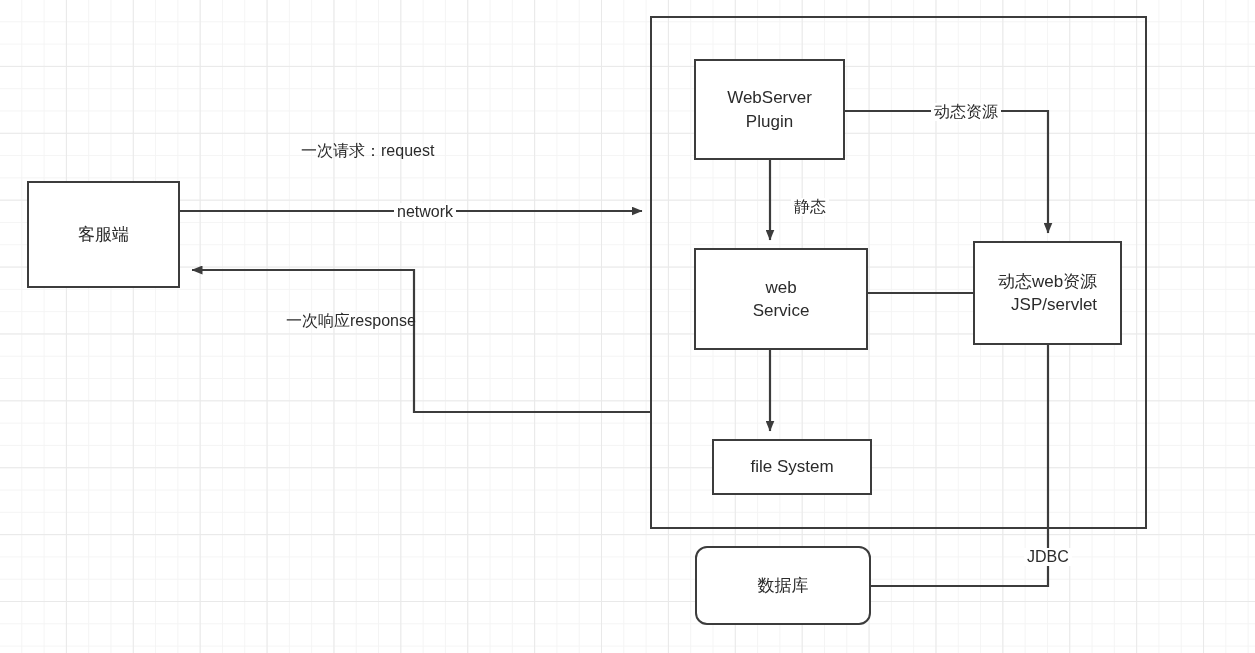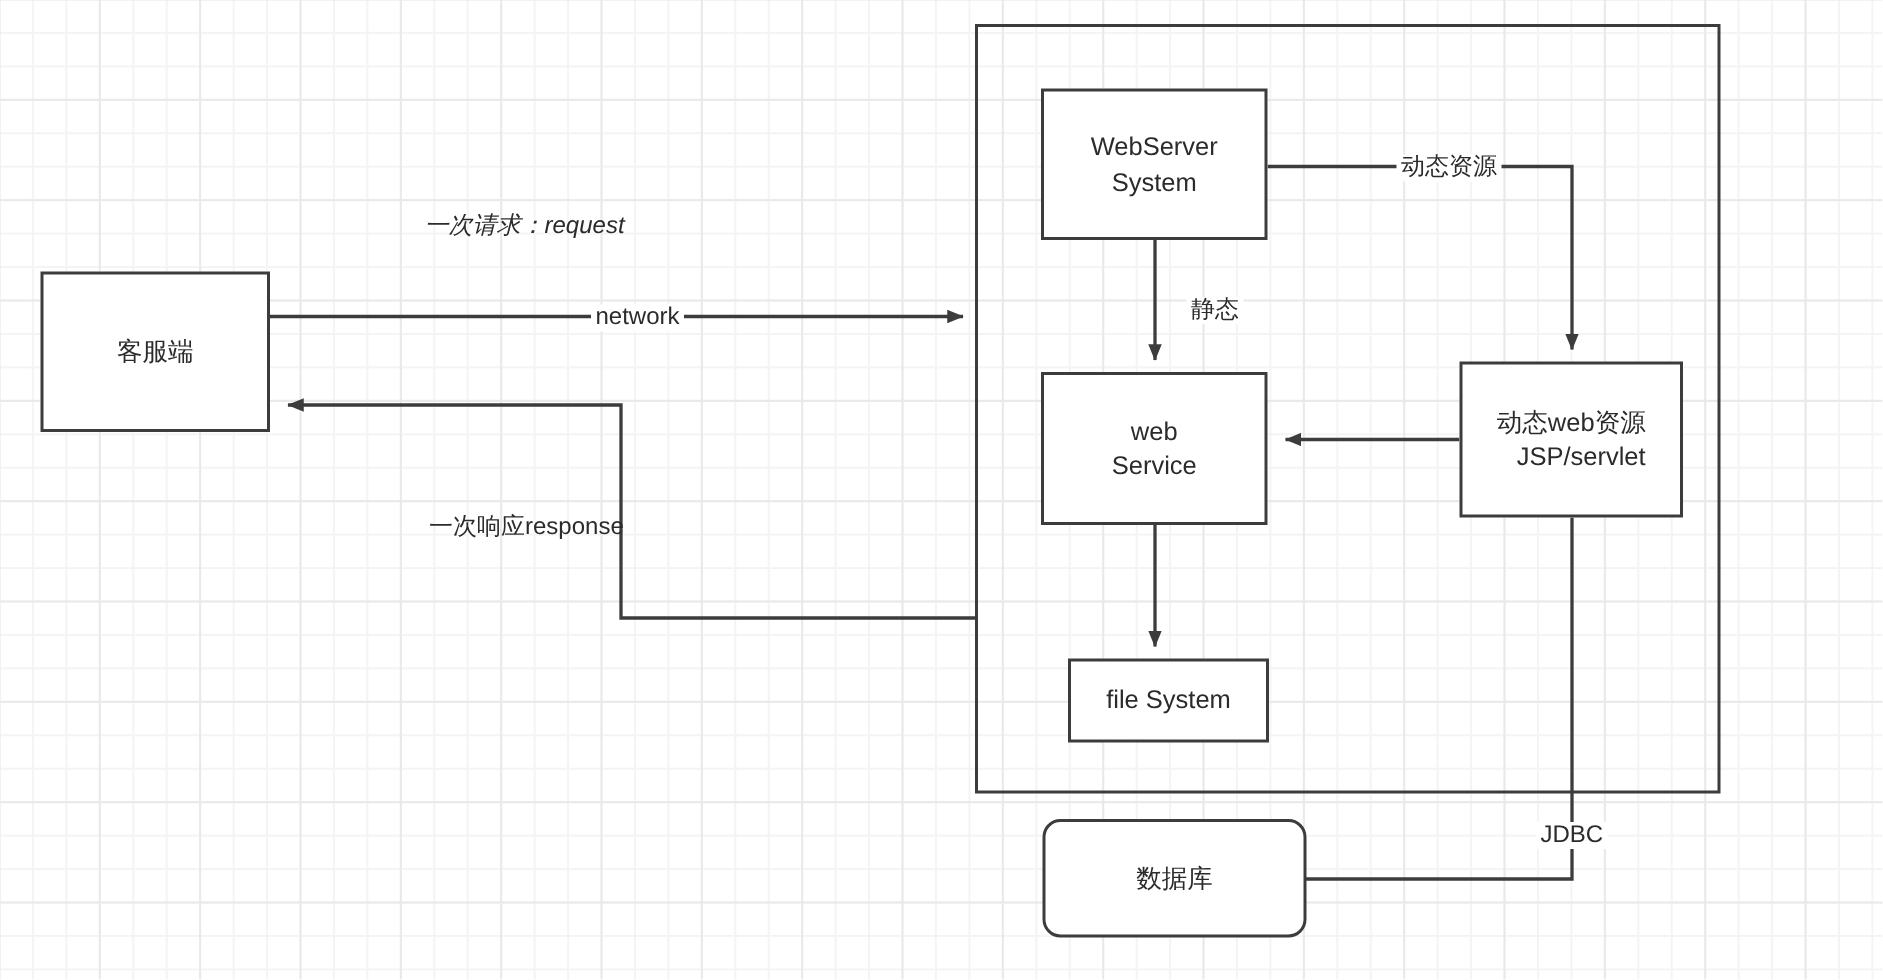--- a/index.html
+++ b/index.html
@@ -95,46 +95,46 @@
   </svg>
 
   <div class="container-box" style="left:650px; top:16px; width:497px; height:513px;"></div>
 
   <div class="node" style="left:27px; top:181px; width:153px; height:107px;">
     <span>客服端</span>
   </div>
 
   <div class="node" style="left:694px; top:59px; width:151px; height:101px;">
     <span>WebServer
-System</span>
+Plugin</span>
   </div>
 
-  <div class="node" style="left:694px; top:248px; width:151px; height:102px;">
+  <div class="node" style="left:694px; top:248px; width:174px; height:102px;">
     <span>web
 Service</span>
   </div>
 
-  <div class="node" style="left:712px; top:439px; width:134px; height:56px;">
+  <div class="node" style="left:712px; top:439px; width:160px; height:56px;">
     <span>file System</span>
   </div>
 
   <div class="node" style="left:973px; top:241px; width:149px; height:104px;text-align:right;">
     <span>动态web资源
 JSP/servlet</span>
   </div>
 
   <div class="node rounded" style="left:695px; top:546px; width:176px; height:79px;">
     <span>数据库</span>
   </div>
 
-  <div class="edge-label" style="left:283px; top:143px;font-style:italic;">一次请求：request</div>
+  <div class="edge-label" style="left:301px; top:143px;">一次请求：request</div>
 
   <div class="edge-label boxed" style="left:394px; top:203px;">network</div>
 
-  <div class="edge-label" style="left:286px; top:313px;margin-top:31px;">一次响应response</div>
+  <div class="edge-label" style="left:286px; top:313px;">一次响应response</div>
 
   <div class="edge-label boxed" style="left:747px; top:198px;margin-left:44px;">静态</div>
 
   <div class="edge-label boxed" style="left:931px; top:103px;">动态资源</div>
 
   <div class="edge-label boxed" style="left:1024px; top:548px;">JDBC</div>
 
 </div>
 
 </body></html>

